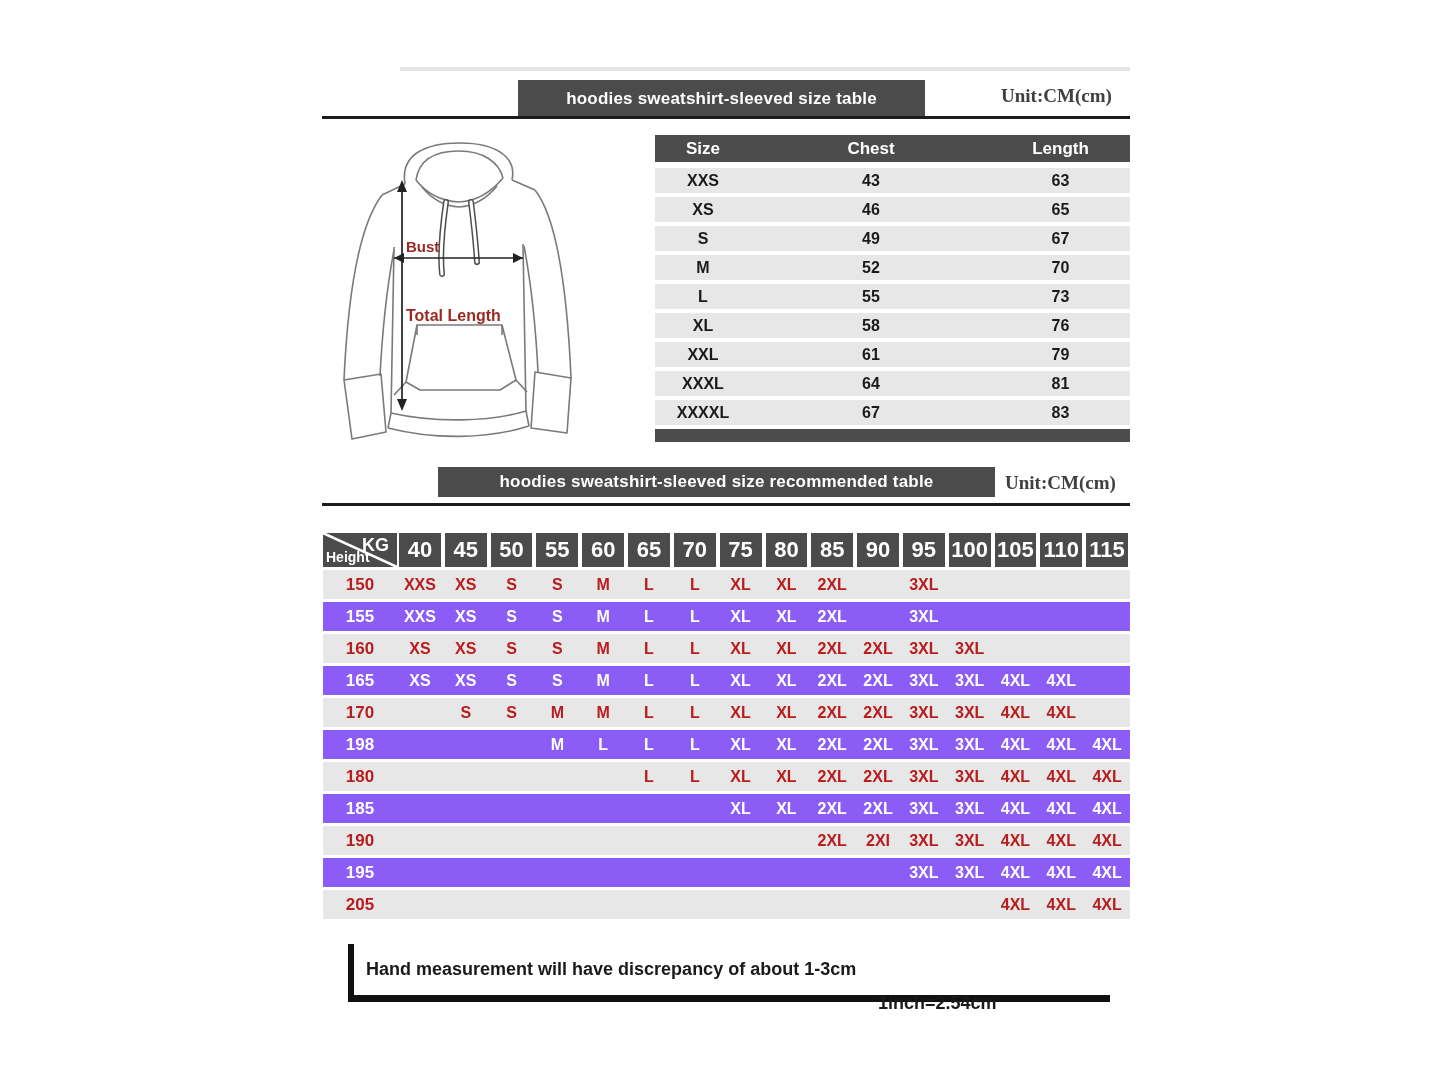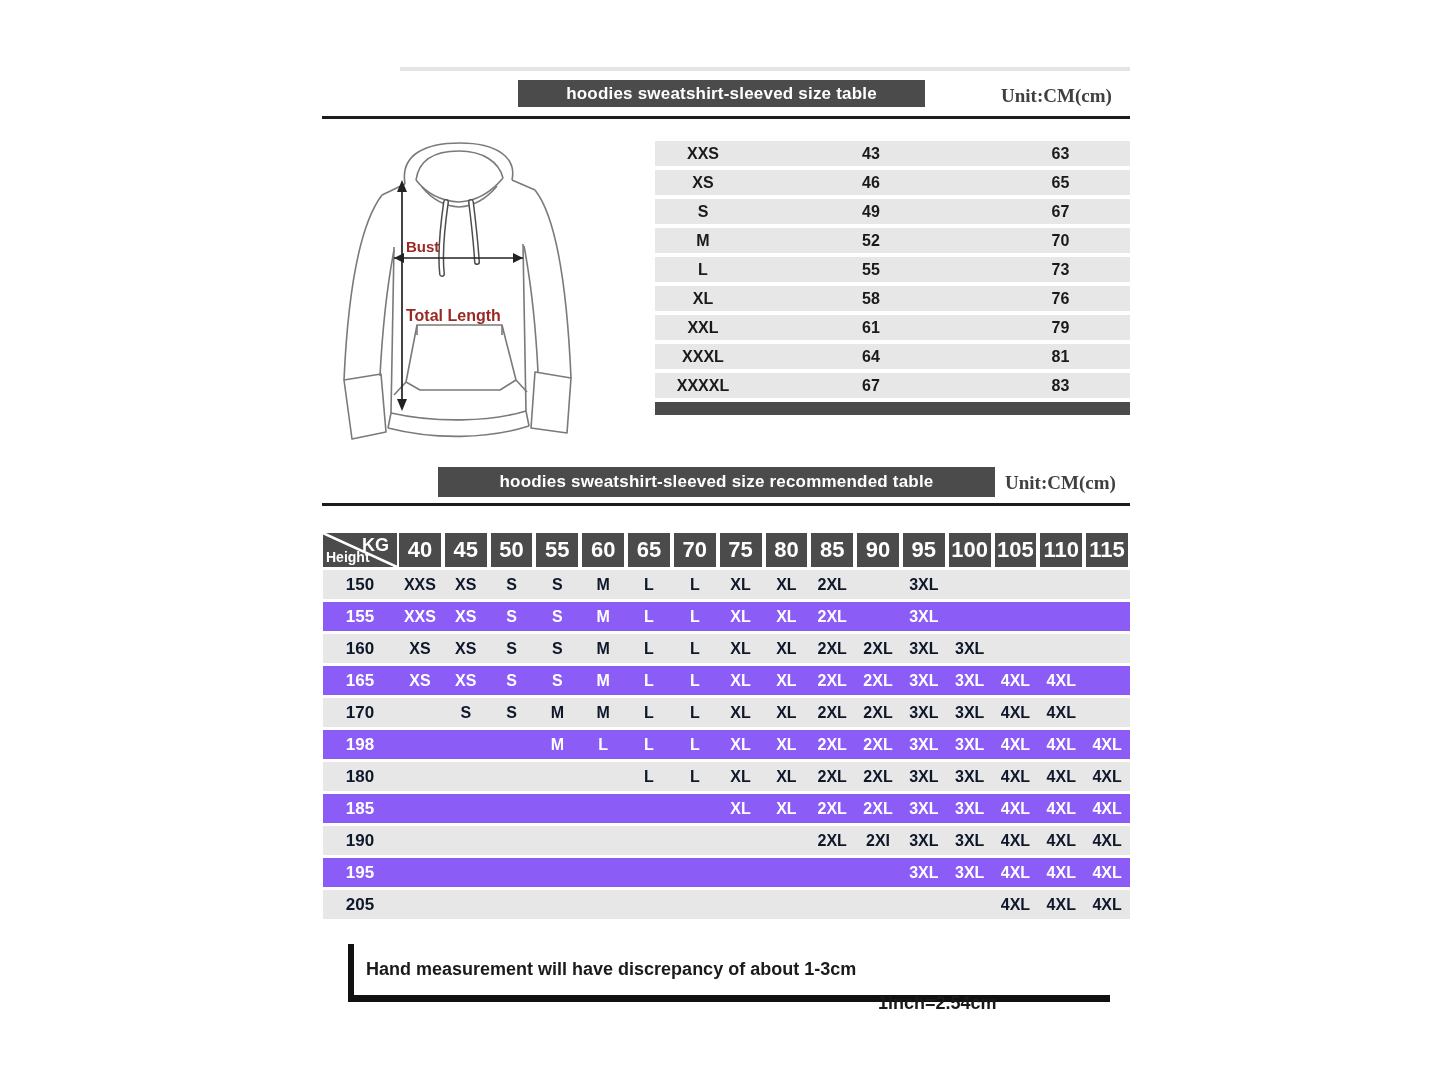--- a/index.html
+++ b/index.html
@@ -8,21 +8,21 @@
     font-family:"Liberation Sans", sans-serif; font-weight:bold; color:#1a1a1a;
     overflow:hidden;
   }
   .artifact { position:absolute; left:400px; top:67px; width:730px; height:4px; background:#e4e4e4; }
 
   .sec-title {
     position:absolute; background:#4b4b4b; color:#fff;
     display:flex; align-items:center; justify-content:center;
     font-size:17px; letter-spacing:0.2px;
   }
-  #title1 { left:518px; top:80px; width:407px; height:27px;text-align:right; }
+  #title1 { left:518px; top:80px; width:407px; height:38px;text-align:right; }
   #title2 { left:438px; top:467px; width:557px; height:30px; }
   .unit { position:absolute; font-size:19px; color:#404040;font-family:Liberation Serif, serif; }
   #unit1 { left:1001px; top:85px; }
   #unit2 { left:1005px; top:472px; }
   .rule { position:absolute; left:322px; width:808px; height:3px; background:#1c1c1c; }
   #rule1 { top:116px; }
   #rule2 { top:503px; }
 
   
   #hoodie { position:absolute; left:330px; top:132px; width:285px; height:330px; }
@@ -48,21 +48,21 @@
   .m-corner { width:74px; position:relative; background:#4b4b4b; color:#fff; box-sizing:border-box; }
   .m-corner .kg { position:absolute; top:2px; right:8px; font-size:18px; }
   .m-corner .hh { position:absolute; bottom:2px; left:3px; font-size:14px; }
   .m-corner svg { position:absolute; left:0; top:0; width:100%; height:100%; }
   .mh-cell {
     flex:1; background:#4b4b4b; color:#fff; box-sizing:border-box;
     border-left:2px solid #fff; border-right:2px solid #fff;
     display:flex; align-items:center; justify-content:center; font-size:22px;
   }
   .m-row { display:flex; height:29px; margin-top:3px; font-size:16px; }
-  .m-row.light { background:#e7e7e7; color:#0f172a; }
+  .m-row.light { background:#e7e7e7; color:#b91c1c; }
   .m-row.dark  { background:#8b5cf6; color:#fff; }
   .m-height { width:74px; display:flex; align-items:center; justify-content:center; font-size:17px; }
   .m-cell { flex:1; display:flex; align-items:center; justify-content:center; }
 
   
   .f-vbar { position:absolute; left:348px; top:944px; width:6px; height:58px; background:#111; }
   .f-hbar { position:absolute; left:348px; top:995px; width:762px; height:7px; background:#111; }
   .f-note { position:absolute; left:366px; top:959px; font-size:18px; }
   .f-conv { position:absolute; left:878px; top:961px; font-size:18px;margin-top:32px; }
 </style>
@@ -116,20 +116,25 @@
 
     <line class="arrow" x1="72" y1="57" x2="72" y2="270"></line>
     <polygon class="head" points="72,48 67,60 77,60"></polygon>
     <polygon class="head" points="72,279 67,267 77,267"></polygon>
 
     <text class="redlbl" x="76" y="120" font-size="15" fill="#9a2823">Bust</text>
     <text class="redlbl" x="76" y="189" font-size="16" fill="#9a2823">Total Length</text>
   </svg>
 
   <div class="size-table">
+    <div class="st-header">
+      <div class="st-c c1">Size</div>
+      <div class="st-c c2">Chest</div>
+      <div class="st-c c3">Length</div>
+    </div>
     <div class="st-rows" id="st-rows">
   <div class="st-row">
     <div class="st-c c1 v-size">XXS</div>
     <div class="st-c c2 v-chest">43</div>
     <div class="st-c c3 v-length">63</div>
   </div>
 
   <div class="st-row">
     <div class="st-c c1 v-size">XS</div>
     <div class="st-c c2 v-chest">46</div>

